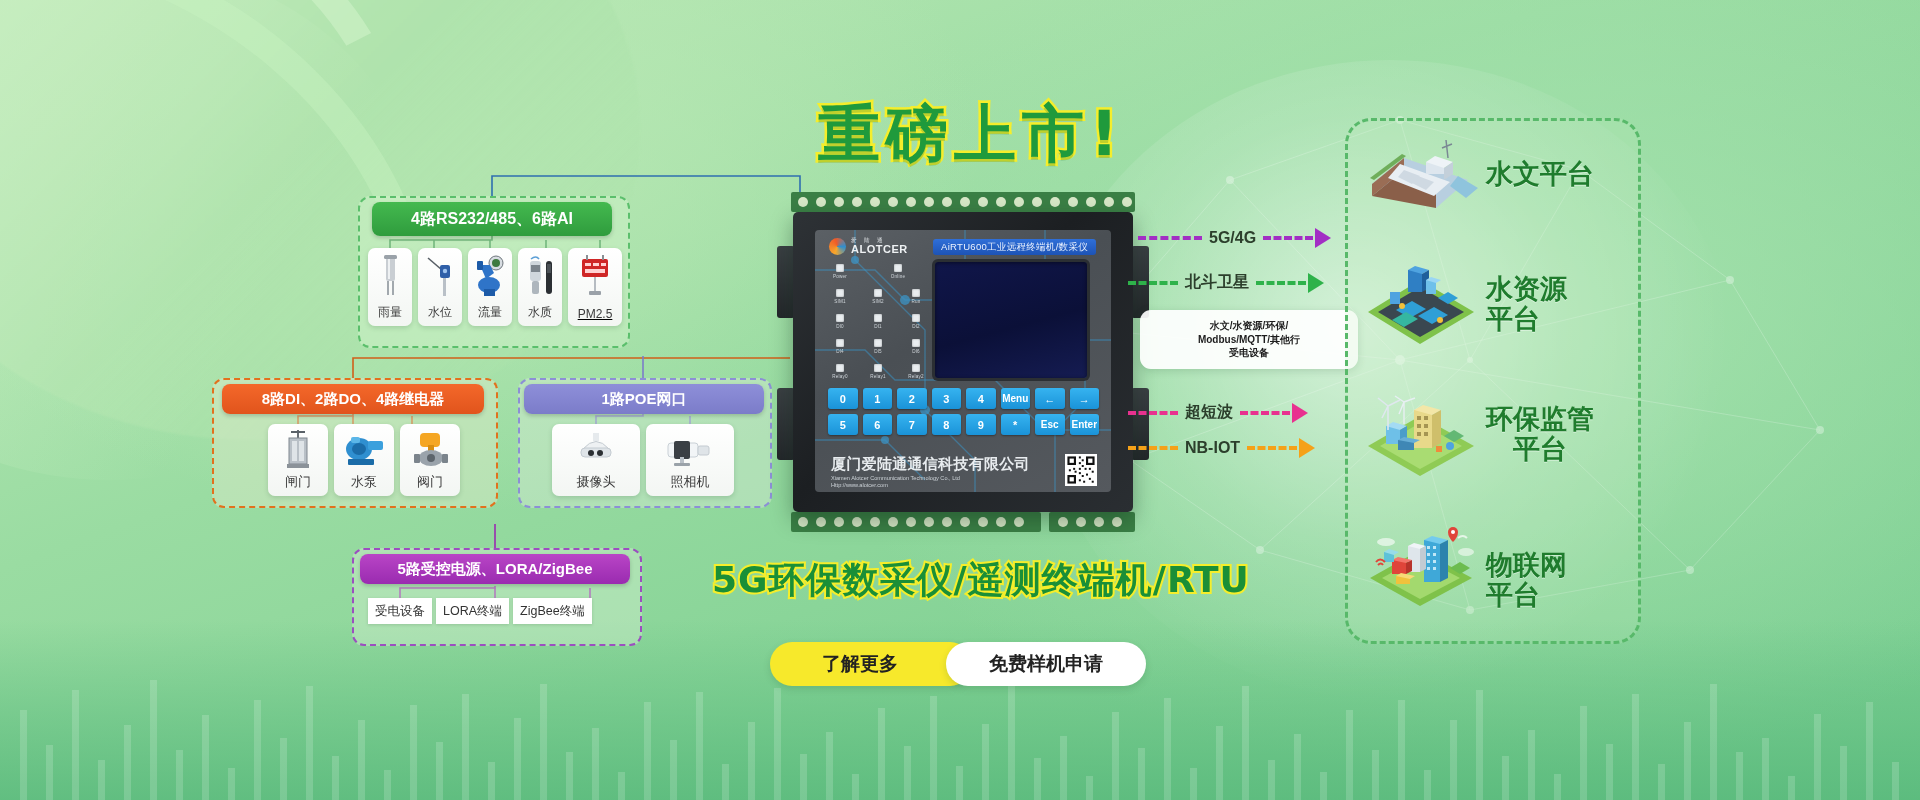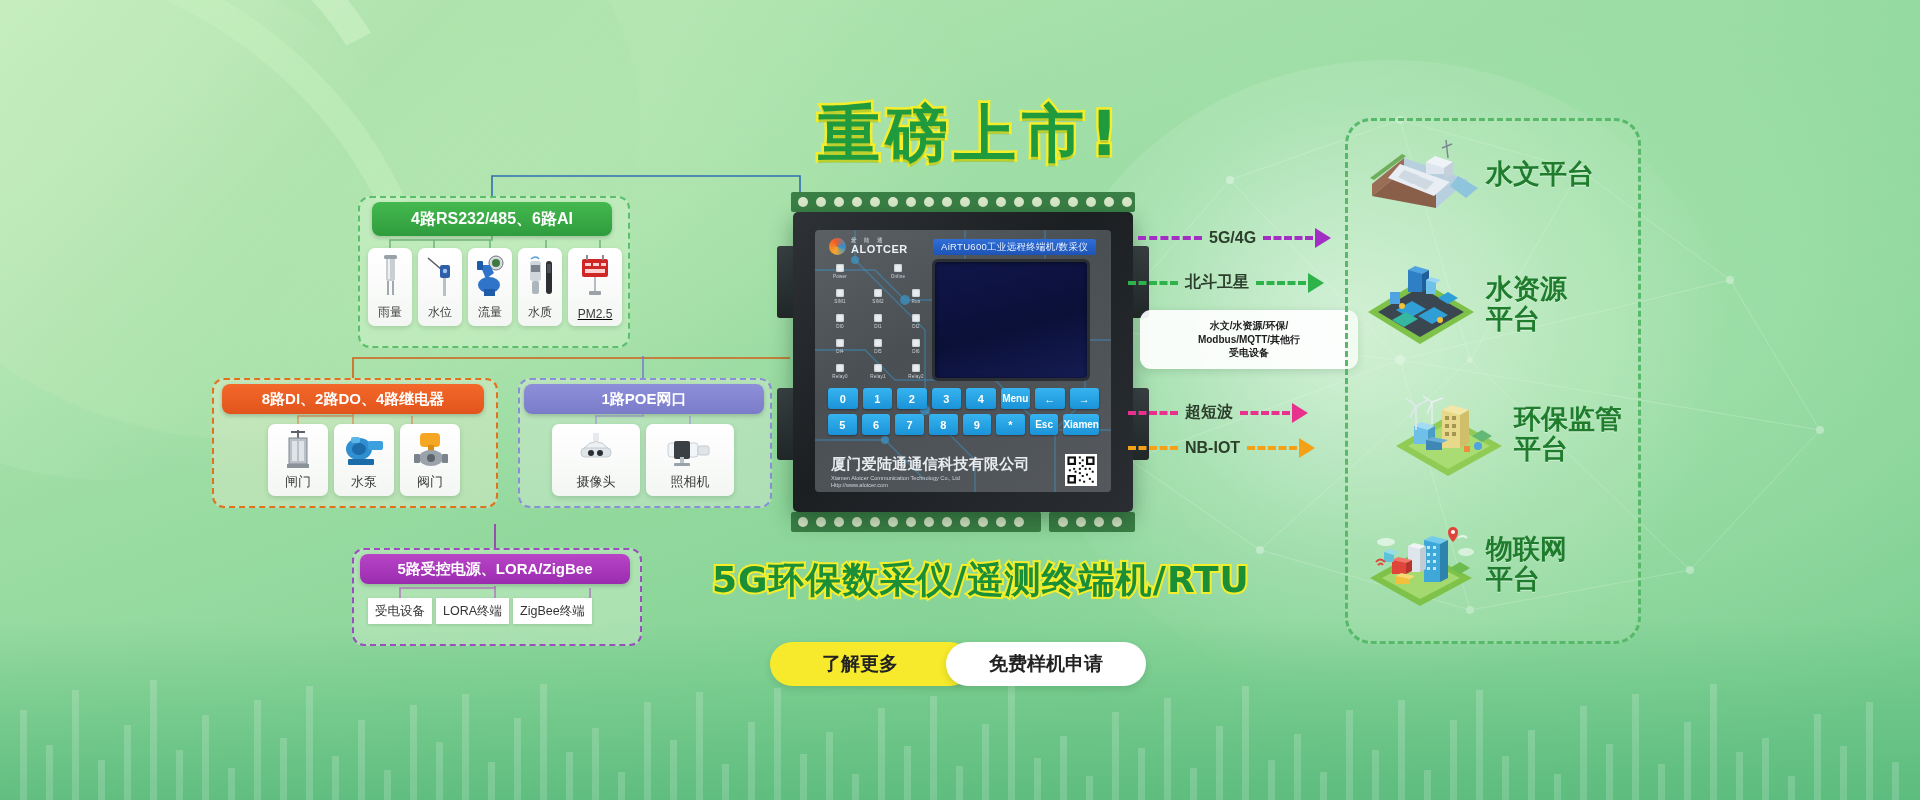--- a/index.html
+++ b/index.html
@@ -655,21 +655,21 @@
           <span class="key">→</span>
         </div>
         <div class="key-row">
           <span class="key">5</span>
           <span class="key">6</span>
           <span class="key">7</span>
           <span class="key">8</span>
           <span class="key">9</span>
           <span class="key">*</span>
           <span class="key small">Esc</span>
-          <span class="key small">Xiamen</span>
+          <span class="key small">Enter</span>
         </div>
       </div>
 
       <div class="dev-foot">
         <div class="cn">厦门爱陆通通信科技有限公司</div>
         <div class="en">Xiamen Alotcer Communication Technology Co., Ltd</div>
         <div class="url">Http://www.alotcer.com</div>
       </div>
 
       <svg class="qr" viewBox="0 0 21 21">
@@ -781,21 +781,21 @@
           <path d="M76 40 L86 34 L96 40 L86 46 Z" fill="#2f9fd6"></path>
           <circle cx="40" cy="48" r="3" fill="#f3c13a"></circle>
           <circle cx="78" cy="62" r="3" fill="#f3c13a"></circle>
         </g>
       </svg>
     </span>
     <span class="name" style="white-space:pre-line">水资源
 平台</span>
   </div>
 
-  <div class="plat" style="left:1390px;top:388px;">
+  <div class="plat" style="left:1362px;top:388px;text-align:center;">
     <span class="art">
       <svg width="120" height="92" viewBox="0 0 120 92">
         <path d="M6 58 L58 28 L112 58 L58 88 Z" fill="#8fcb55"></path>
         <path d="M18 58 L58 35 L100 58 L58 81 Z" fill="#a9dc72"></path>
         <g>
           <rect x="52" y="22" width="18" height="38" fill="#e8d98a"></rect>
           <path d="M52 22 L61 17 L79 22 L70 27 Z" fill="#f3e7a8"></path>
           <path d="M70 27 L79 22 L79 55 L70 60 Z" fill="#cfbf6b"></path>
           <g fill="#a59552">
               <rect x="55" y="28" width="4" height="4"></rect>
@@ -815,21 +815,21 @@
           <path d="M82 48 L92 42 L102 48 L92 54 Z" fill="#62b874"></path>
           <circle cx="88" cy="58" r="4" fill="#4fa3e0"></circle>
           <rect x="74" y="58" width="6" height="6" fill="#f08a3c"></rect>
         </g>
       </svg>
     </span>
     <span class="name" style="white-space:pre-line">环保监管
 平台</span>
   </div>
 
-  <div class="plat" style="left:1362px;top:518px;">
+  <div class="plat" style="left:1362px;top:518px;align-items:flex-end;">
     <span class="art">
       <svg width="120" height="92" viewBox="0 0 120 92">
         <path d="M8 60 L58 32 L110 60 L58 88 Z" fill="#7fc24a"></path>
         <path d="M20 60 L58 39 L98 60 L58 81 Z" fill="#a3d96e"></path>
         <g>
           <rect x="62" y="22" width="16" height="42" fill="#3fa8d8"></rect>
           <path d="M62 22 L70 18 L86 22 L78 26 Z" fill="#74cbee"></path>
           <path d="M78 26 L86 22 L86 60 L78 64 Z" fill="#2c83ad"></path>
           <g fill="#bfe7f7">
               <rect x="65" y="28" width="3" height="3"></rect>

